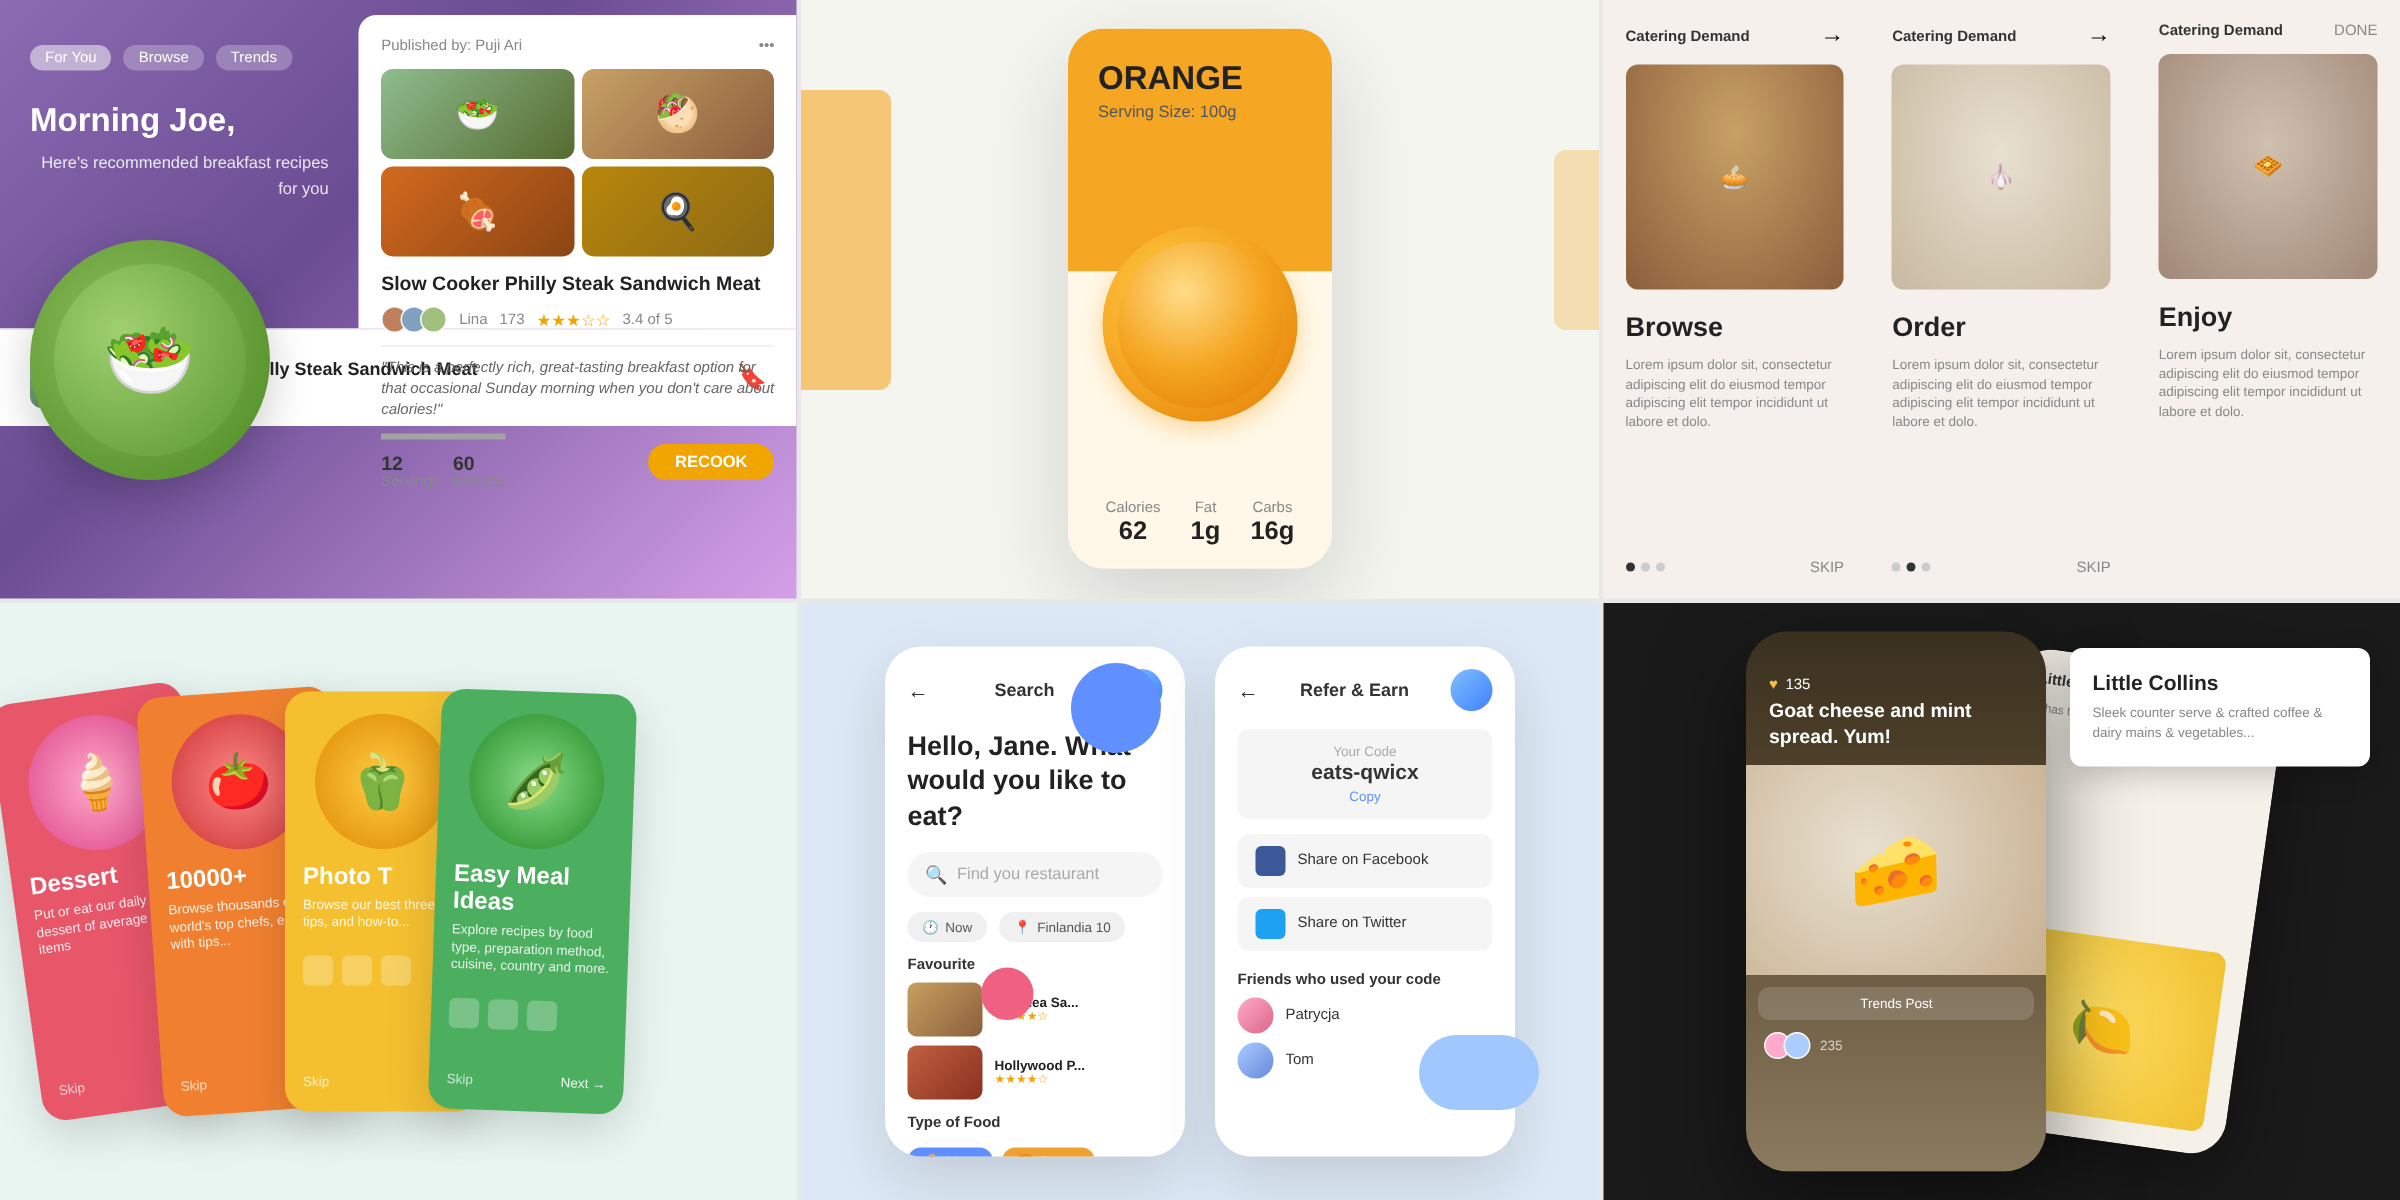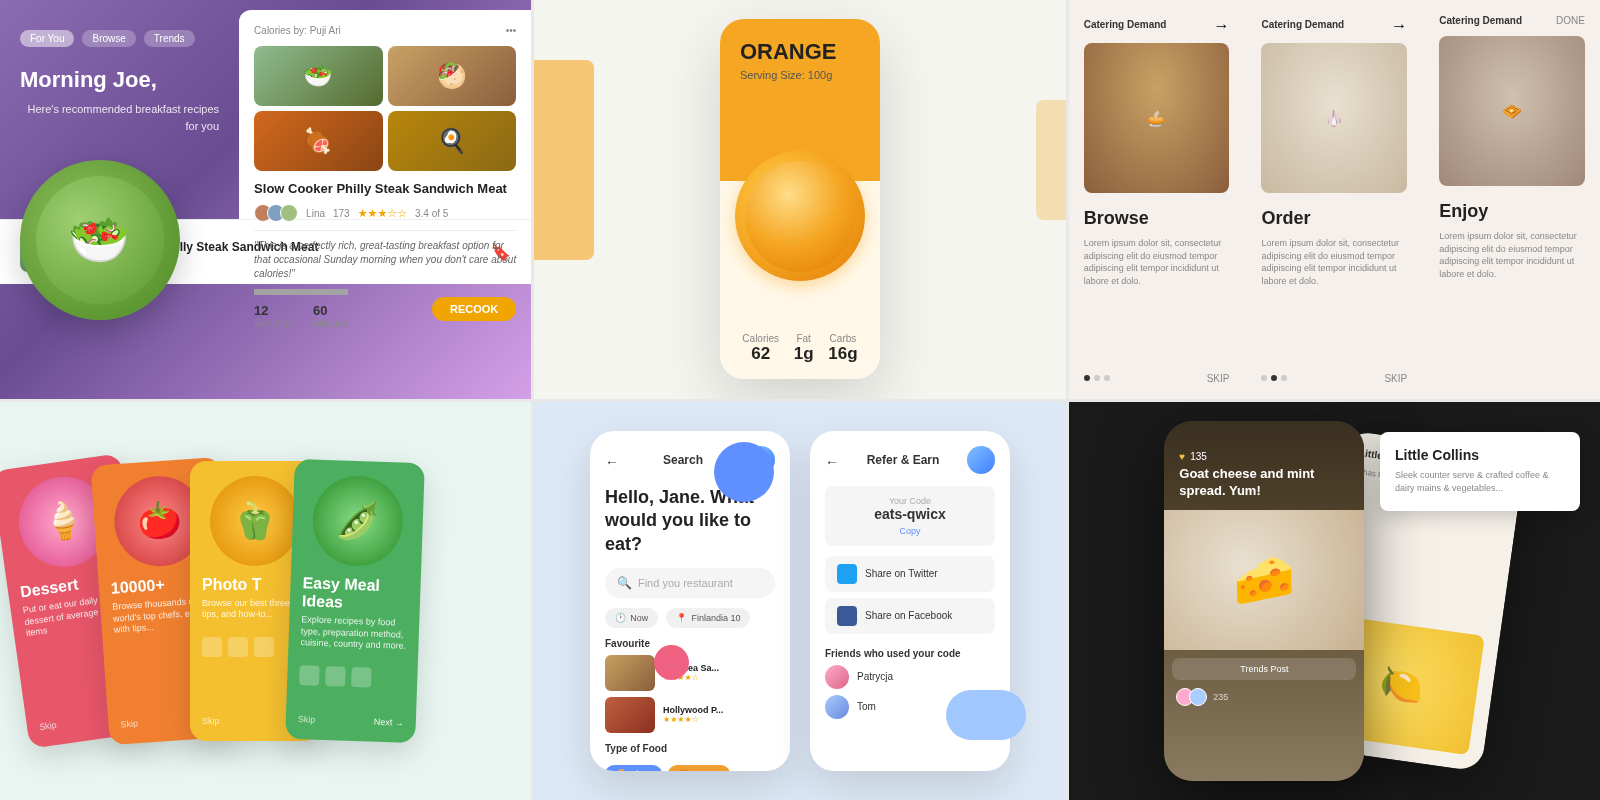--- a/index.html
+++ b/index.html
@@ -152,24 +152,24 @@
       font-size: 10px;
       color: #666;
       line-height: 1.4;
       border-top: 1px solid #eee;
       padding-top: 8px;
       margin-bottom: 8px;
       font-style: italic;
     }
     .recipe-stats {
       display: flex;
-      gap: 20px;
+      gap: 9px;
       font-size: 10px;
       color: #888;
-      border-top: 6px solid #a3a3a3;
+      border-top: 4px solid #a3a3a3;
       padding-top: 8px;
     }
     .stat-val { font-weight: 700; color: #333; font-size: 13px; display: block; }
     .recook-btn {
       background: #f0a500;
       color: white;
       border: none;
       border-radius: 20px;
       padding: 6px 18px;
       font-size: 11px;
@@ -205,21 +205,21 @@
     .bottom-recipe-stars { color: #f0a500; font-size: 10px; }
 
     
     .cell-2 {
       background: #f5f5f0;
       display: flex;
       align-items: center;
       justify-content: center;
     }
     .phone-mockup {
-      width: 160px;
+      width: 176px;
       height: 360px;
       background: white;
       border-radius: 24px;
       box-shadow: 0 20px 60px rgba(0,0,0,0.15);
       overflow: hidden;
       position: relative;
       display: flex;
       flex-direction: column;
     }
     .orange-top {
@@ -700,21 +700,21 @@
         <span class="pill active">For You</span>
         <span class="pill">Browse</span>
         <span class="pill">Trends</span>
       </div>
       <div class="greeting">Morning Joe,</div>
       <div class="sub-greeting">Here's recommended breakfast
 recipes for you</div>
     </div>
     <div class="cell-1-right" style="position:relative;">
       <div class="recipe-header">
-        <span>Calories by: Puji Ari</span>
+        <span>Published by: Puji Ari</span>
         <span>•••</span>
       </div>
       <div class="recipe-images">
         <div class="recipe-img img1">🥗</div>
         <div class="recipe-img img2">🥙</div>
         <div class="recipe-img img3">🍖</div>
         <div class="recipe-img img4">🍳</div>
       </div>
       <div class="recipe-title">Slow Cooker Philly Steak
 Sandwich Meat</div>
@@ -941,26 +941,26 @@
       <span class="back-arrow">←</span>
       <span class="phone-title">Refer &amp; Earn</span>
       <div class="avatar-round"></div>
     </div>
     <div class="code-box">
       <div class="code-label">Your Code</div>
       <div class="code-value">eats-qwicx</div>
       <span class="copy-btn">Copy</span>
     </div>
     <div class="share-btn">
+      <div class="share-icon fb-icon"></div>
+      <span>Share on Facebook</span>
+    </div>
+    <div class="share-btn">
       <div class="share-icon tw-icon"></div>
       <span>Share on Twitter</span>
-    </div>
-    <div class="share-btn">
-      <div class="share-icon fb-icon"></div>
-      <span>Share on Facebook</span>
     </div>
     <div class="friends-section">
       <div class="section-label">Friends who used your code</div>
       <div class="friend-item">
         <div class="friend-avatar f-av1"></div>
         <span class="friend-name">Patrycja</span>
       </div>
       <div class="friend-item">
         <div class="friend-avatar f-av2"></div>
         <span class="friend-name">Tom</span>

